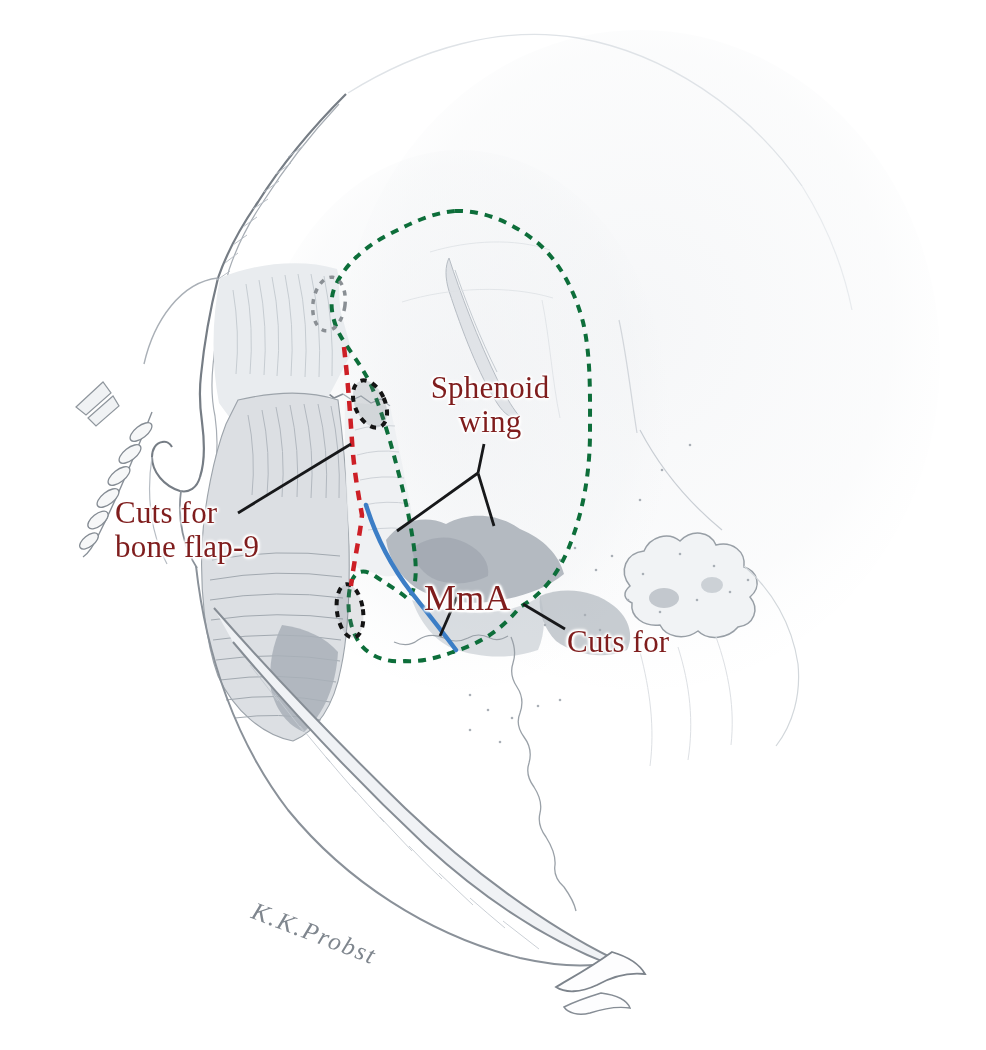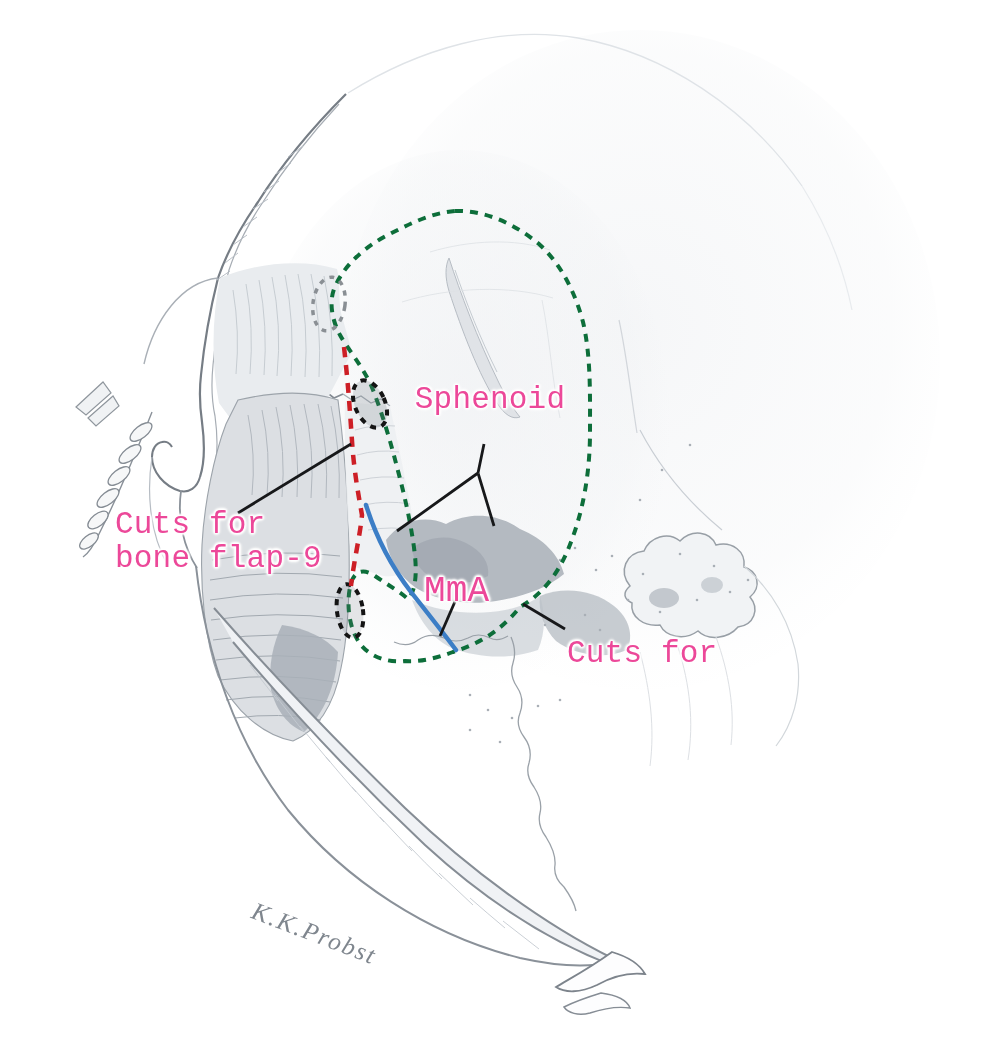--- a/index.html
+++ b/index.html
@@ -1,22 +1,22 @@
 <!DOCTYPE html>
 <html><head>
 <meta charset="utf-8">
 <style>
   html,body{margin:0;padding:0;background:#ffffff;}
   body{width:986px;height:1050px;overflow:hidden;font-family:"Liberation Sans",sans-serif;}
   .fig{position:relative;width:986px;height:1050px;background:#ffffff;}
   .fig svg{position:absolute;left:0;top:0;width:986px;height:1050px;}
-  .lbl{position:absolute;color:#ec4899;font-family:Liberation Mono, monospace;
+  .lbl{position:absolute;color:#7f1d1d;font-family:Liberation Serif, serif;
        font-size:31px;line-height:34px;letter-spacing:0.2px;white-space:nowrap;
        text-shadow:0 0 2px #fff,0 0 2px #fff,0 0 3px #fff,1px 1px 2px #fff,-1px -1px 2px #fff,
-                   1px -1px 2px #fff,-1px 1px 2px #fff,2px 0 3px #fff,-2px 0 3px #fff,0 2px 3px #fff,0 -2px 3px #fff;margin-top:12px;}
+                   1px -1px 2px #fff,-1px 1px 2px #fff,2px 0 3px #fff,-2px 0 3px #fff,0 2px 3px #fff,0 -2px 3px #fff;}
   .lbl.center{text-align:center;}
   .lbl-mma{font-size:36px;}
   .sig{position:absolute;left:258px;top:897px;color:#7f868e;font-family:"Liberation Serif",serif;
        font-style:italic;font-size:25px;letter-spacing:2px;transform:rotate(21deg);
        transform-origin:left top;white-space:nowrap;}
 </style>
 </head>
 <body>
 
 <div class="fig">
@@ -141,28 +141,29 @@
   <g stroke="#17181a" stroke-width="2.8" fill="none">
     <path d="M238,513 L351,444"></path>
     <path d="M484,444 L478,473 M478,473 L397,531 M478,473 L494,526"></path>
     <path d="M457,597 L440,636"></path>
     <path d="M523,604 L565,629"></path>
   </g>
 </svg>
 
 <div class="lbl center" style="left:400px;top:371px;width:180px;">
   <div>Sphenoid</div>
+  <div>wing</div>
 </div>
 
 <div class="lbl" style="left:115px;top:496px;">
   <div>Cuts for</div>
   <div>bone flap-9</div>
 </div>
 
-<div class="lbl lbl-mma" style="left:424px;top:563px;">
+<div class="lbl lbl-mma" style="left:424px;top:581px;">
   <span>MmA</span>
 </div>
 
 <div class="lbl" style="left:567px;top:625px;">
   <div>Cuts for</div>
 </div>
 
 <div class="sig">K.K.Probst</div>
 
 </div>

